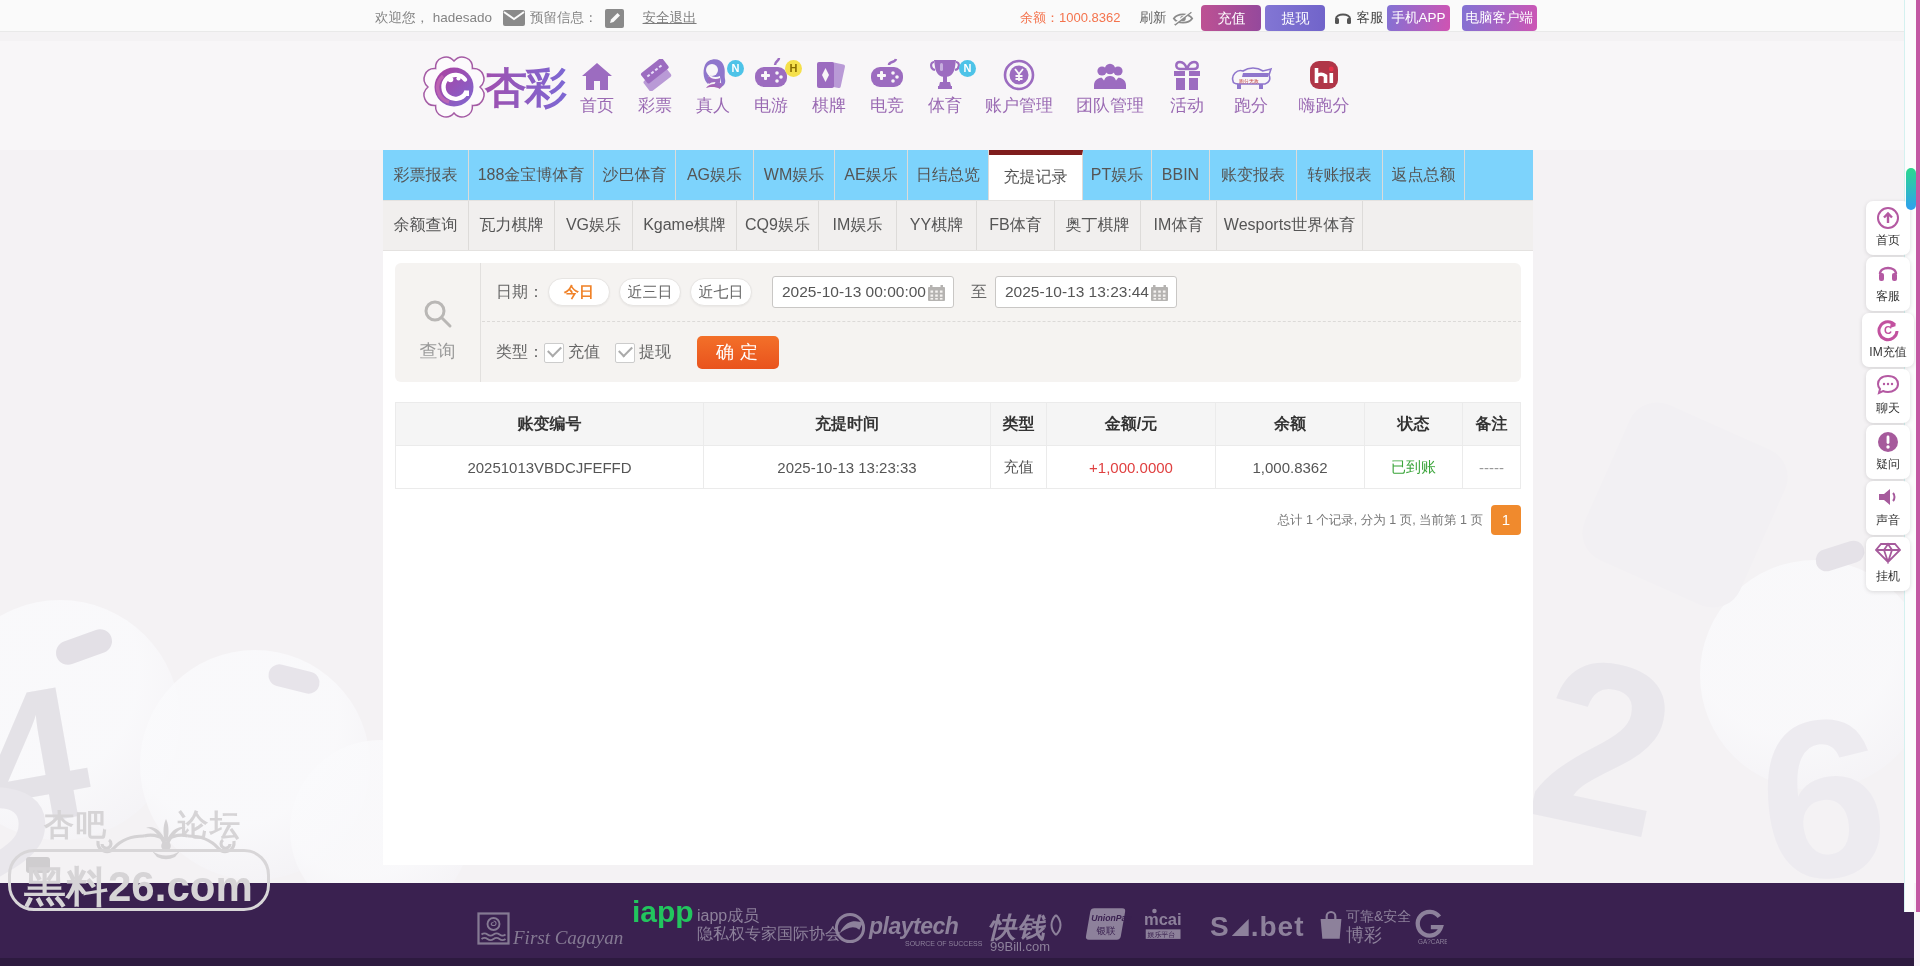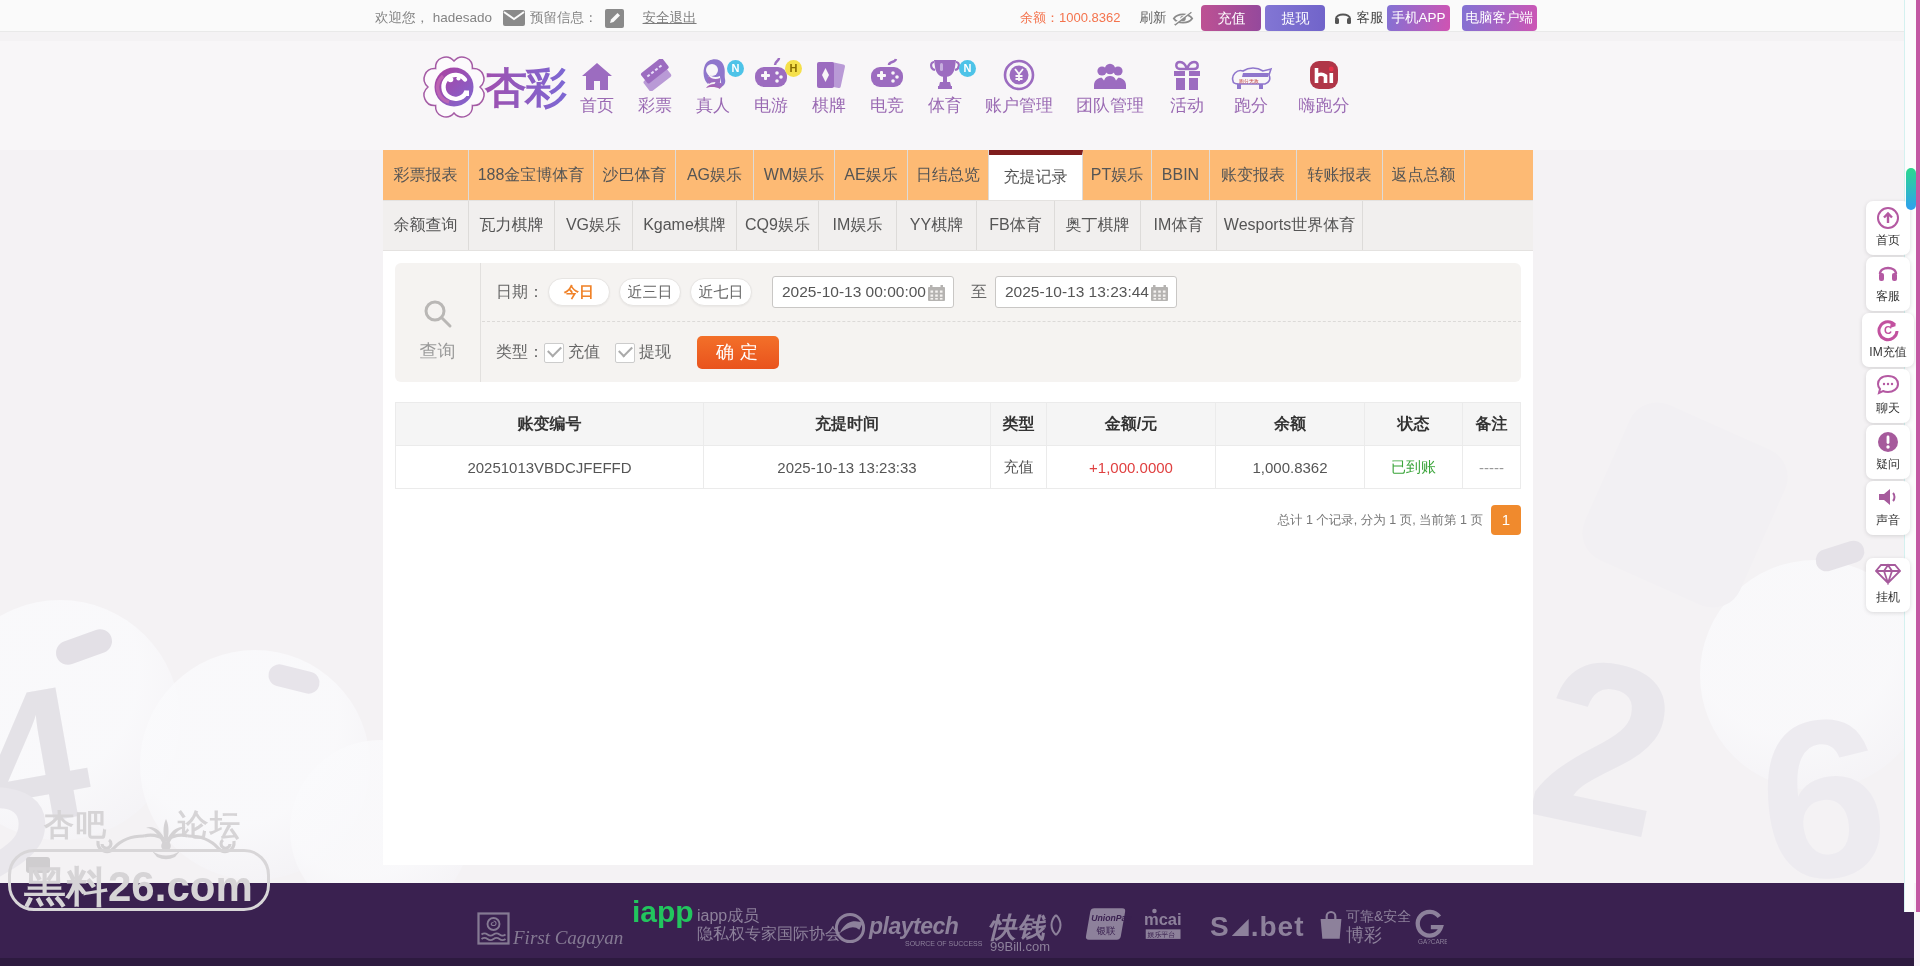--- a/index.html
+++ b/index.html
@@ -23,21 +23,21 @@
 #nav { position:absolute; left:568px; top:55px; height:70px; display:flex; }
 .nav-item { position:relative; text-align:center; color:#9a6ab3; font-size:17px; margin:0 0; }
 .nav-item .nicon { height:36px; display:flex; align-items:flex-end; justify-content:center; position:relative; }
 .nav-item .nlabel { margin-top:3px; }
 .badge { position:absolute; top:5px; right:-2px; width:17px; height:17px; border-radius:50%; font-size:11px; font-weight:bold; line-height:17px; text-align:center; }
 .badge.n { background:#4ec3e8; color:#fff; }
 .badge.h { background:#f5e04b; color:#8a6d00; }
 
 
 #panel { position:absolute; left:383px; top:150px; width:1150px; height:715px; background:#fff; }
-#tabs1 { position:absolute; left:0; top:0; width:1150px; height:51px; background:#fdba74; display:flex; border-bottom:1px solid #e4e2e0; }
+#tabs1 { position:absolute; left:0; top:0; width:1150px; height:51px; background:#7dd3fc; display:flex; border-bottom:1px solid #e4e2e0; }
 #tabs2 { position:absolute; left:0; top:51px; width:1150px; height:50px; background:#f1efee; display:flex; border-bottom:1px solid #e4e2e0; }
 .tab { height:100%; display:flex; align-items:center; justify-content:center; color:#555; font-size:16px; border-right:1px solid #dddbd9; position:relative; white-space:nowrap; flex:none; }
 .tab.active { background:#fff; border-top:5px solid #7f1d1d; }
 
 
 #qform { position:absolute; left:12px; top:113px; width:1126px; height:119px; background:#f5f3f1; border-radius:6px; }
 #qleft { position:absolute; left:0; top:0; width:86px; height:119px; border-right:1px solid #e2e0de; color:#999; text-align:center; }
 #qrows { position:absolute; left:87px; top:0; right:0; height:119px; }
 .qrow { position:absolute; left:0; width:100%; height:59px; display:flex; align-items:center; }
 .qrow1 { top:0; border-bottom:1px dashed #dcdad8; }
@@ -533,21 +533,21 @@
         </svg></div>
     疑问
   </div>
   <div class="rw" style="top:481px;">
     <div class="ricon"><svg width="24" height="22" viewBox="0 0 24 22">
           <path d="M3 8 L8 8 L14 3 L14 19 L8 14 L3 14 Z" fill="#a65a9c"></path>
           <path d="M17 7 C19 9 19 13 17 15" stroke="#a65a9c" stroke-width="2" fill="none"></path>
         </svg></div>
     声音
   </div>
-  <div class="rw" style="top:537px;margin-top:21px;">
+  <div class="rw" style="top:537px;">
     <div class="ricon"><svg width="26" height="22" viewBox="0 0 26 22">
           <path d="M6 2 L20 2 L25 8 L13 20 L1 8 Z M1 8 L25 8 M9 8 L13 2 L17 8 L13 20 Z" fill="none" stroke="#a65a9c" stroke-width="1.8"></path>
         </svg></div>
     挂机
   </div>
 </div>
 
 <div style="position:absolute; right:4px; top:0; width:12px; height:912px; background:#fcfcfd; border-left:1px solid rgba(140,220,215,0.35); z-index:7;"></div>
 <div id="sb-thumb"></div>
 <div style="position:absolute; right:0; top:883px; width:6px; height:83px; background:#f8f4f8; z-index:8;"></div>

